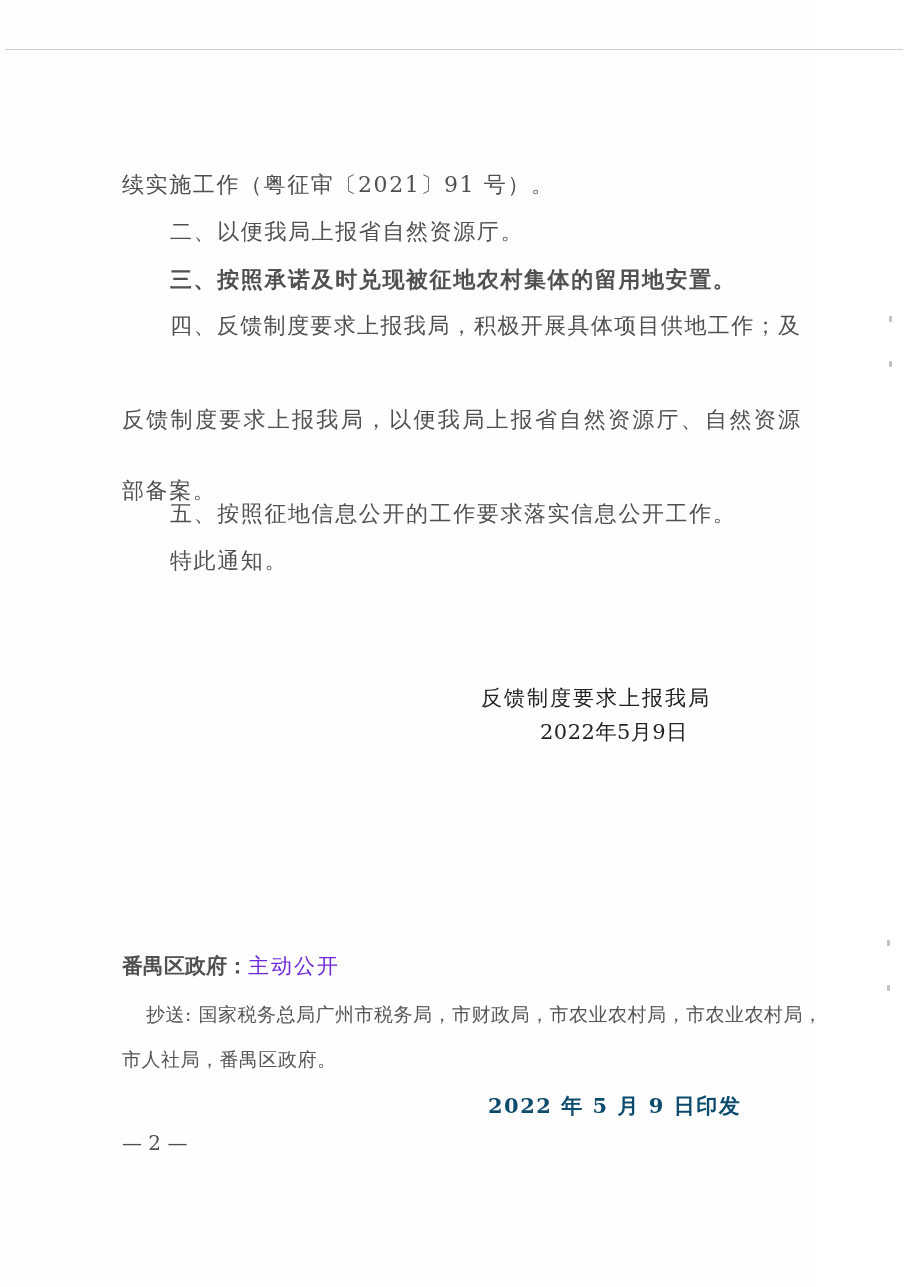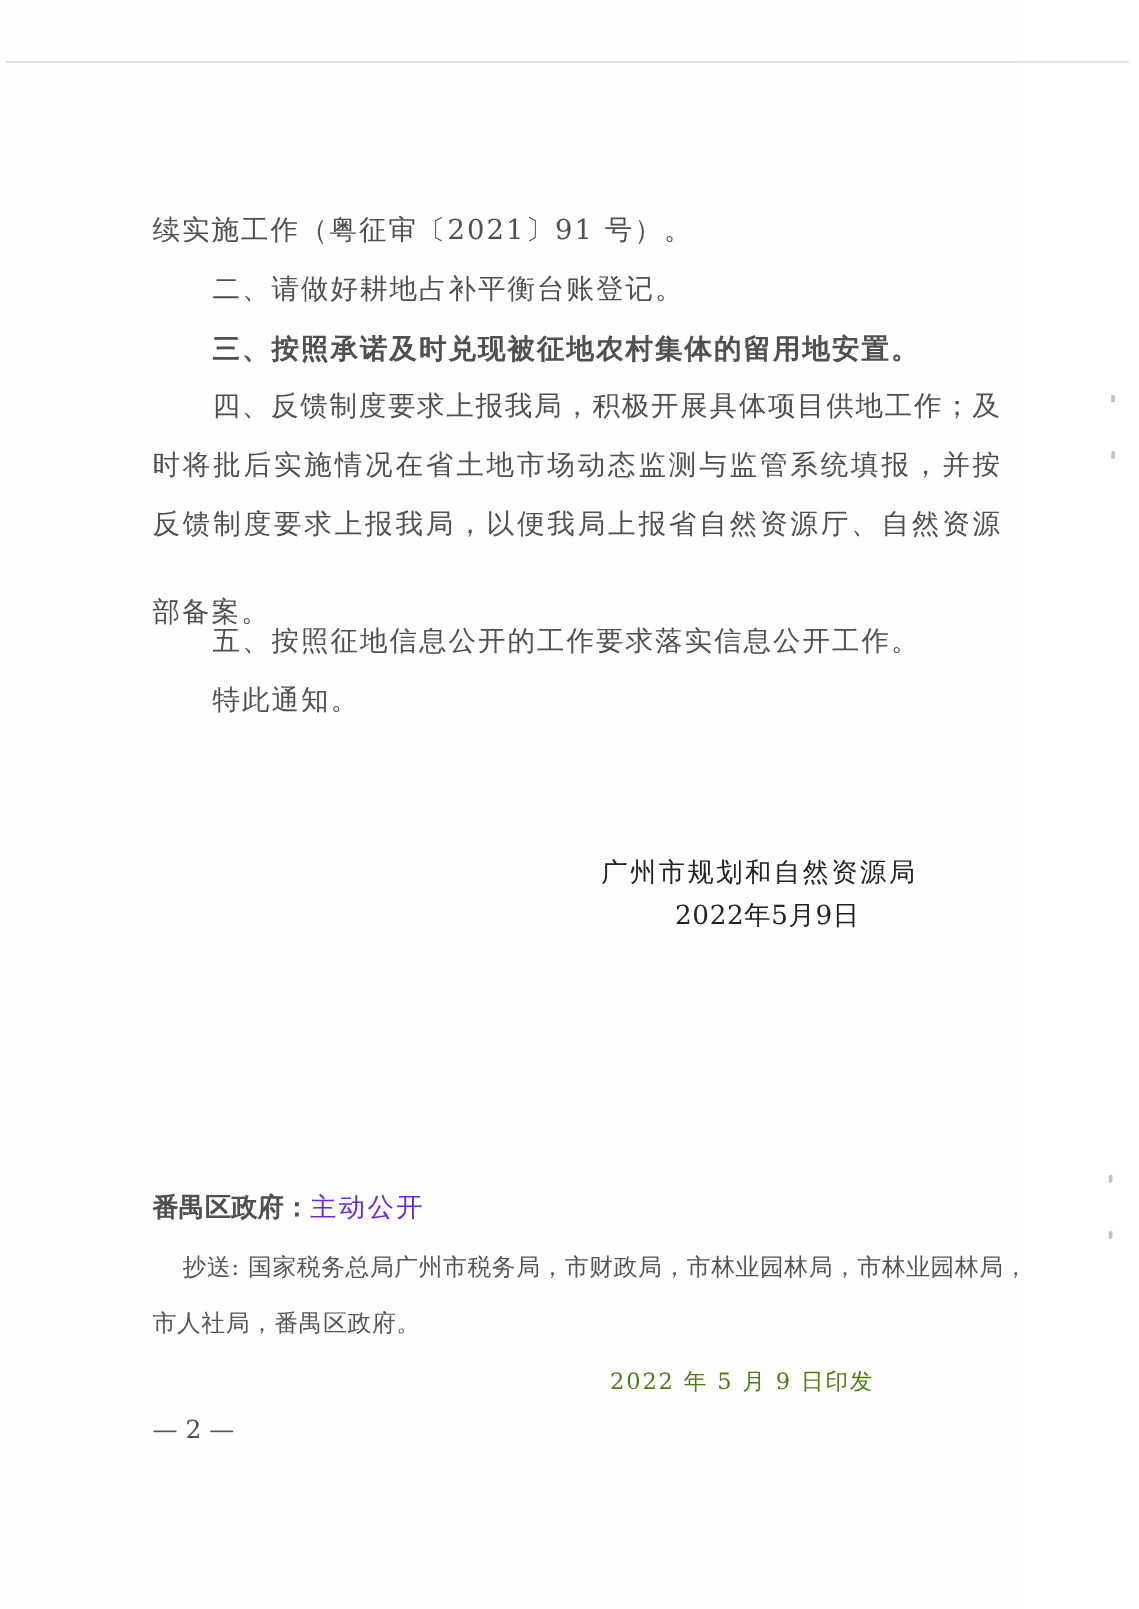--- a/index.html
+++ b/index.html
@@ -75,25 +75,26 @@
       font-size: 19px;
       line-height: 26px;
       color: #555555;
       white-space: nowrap;
       letter-spacing: 0.5px;
     }
     .issue-date {
       position: absolute;
       left: 488px;
       top: 1092px;
-      font-size: 18px;
+      font-size: 21px;
       line-height: 28px;
-      color: #4d7c0f;
+      color: #0c4a6e;
       white-space: nowrap;
       letter-spacing: 1.5px;
+      font-weight: bold;
     }
     .page-num {
       position: absolute;
       left: 122px;
       top: 1130px;
       font-size: 20px;
       line-height: 26px;
       color: #505050;
       white-space: nowrap;
     }
@@ -106,37 +107,36 @@
       border-radius: 1px;
     }
   </style>
 </head>
 <body>
 
 <div class="page">
   <div class="top-rule"></div>
 
   <div class="line" style="left:122px; top:170px;">续实施工作（粤征审〔2021〕91 号）。</div>
-  <div class="line" style="left:170px; top:217px;">二、请做好耕地占补平衡台账登记。</div>
+  <div class="line" style="left:170px; top:217px;">二、以便我局上报省自然资源厅。</div>
   <div class="line" style="left:170px; top:264px;font-weight:bold;">三、按照承诺及时兑现被征地农村集体的留用地安置。</div>
   <div class="line justify" style="left:170px; top:311px; width:630px;">四、反馈制度要求上报我局，积极开展具体项目供地工作；及</div>
-  <div class="line justify" style="left:122px; top:358px; width:678px;">时将批后实施情况在省土地市场动态监测与监管系统填报，并按</div>
   <div class="line justify" style="left:122px; top:405px; width:678px;">反馈制度要求上报我局，以便我局上报省自然资源厅、自然资源</div>
   <div class="line" style="left:122px; top:476px;">部备案。</div>
   <div class="line" style="left:170px; top:499px;">五、按照征地信息公开的工作要求落实信息公开工作。</div>
   <div class="line" style="left:170px; top:546px;">特此通知。</div>
 
-  <div class="sig" style="left:481px; top:684px;">广州市规划和自然资源局</div>
+  <div class="sig" style="left:481px; top:684px;">反馈制度要求上报我局</div>
   <div class="sig" style="left:540px; top:718px; letter-spacing:0.5px;">2022年5月9日</div>
 
   <div class="disclosure">
     <span class="label">番禺区政府：</span><span class="value">主动公开</span>
   </div>
 
-  <div class="cc" style="left:146px; top:1001px;">抄送: 国家税务总局广州市税务局，市财政局，市林业园林局，市林业园林局，</div>
+  <div class="cc" style="left:146px; top:1001px;">抄送: 国家税务总局广州市税务局，市财政局，市农业农村局，市农业农村局，</div>
   <div class="cc" style="left:122px; top:1046px;">市人社局，番禺区政府。</div>
 
   <div class="issue-date">2022 年 5 月 9 日印发</div>
 
   <div class="page-num">— 2 —</div>
 
   <div class="speck" style="left:889px; top:316px;"></div>
   <div class="speck" style="left:889px; top:361px;"></div>
   <div class="speck" style="left:887px; top:940px;"></div>
   <div class="speck" style="left:887px; top:985px;"></div>

